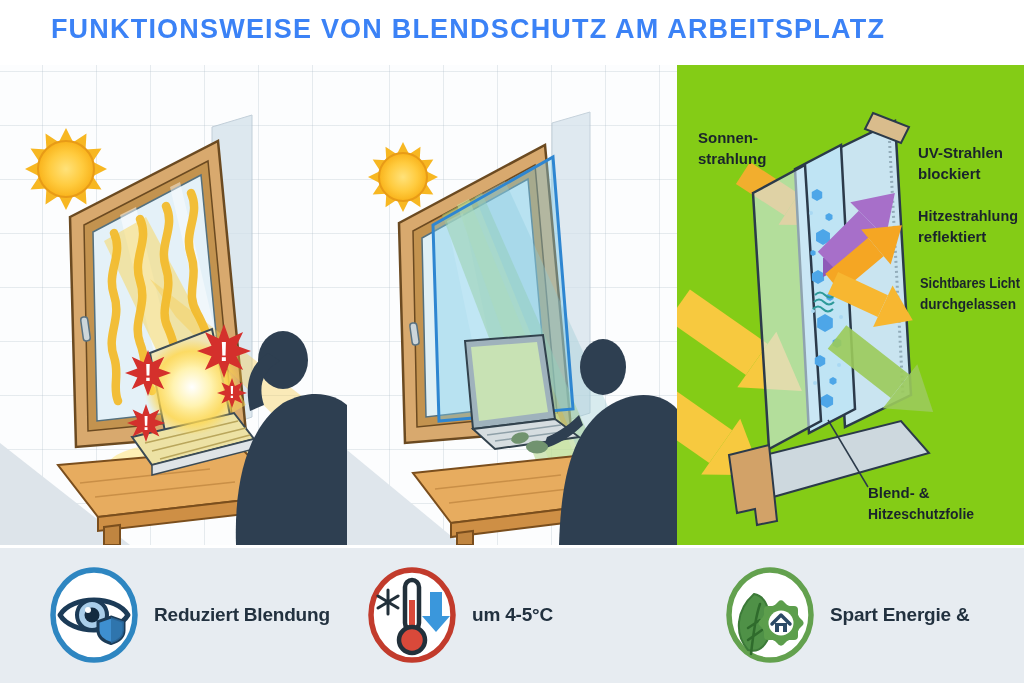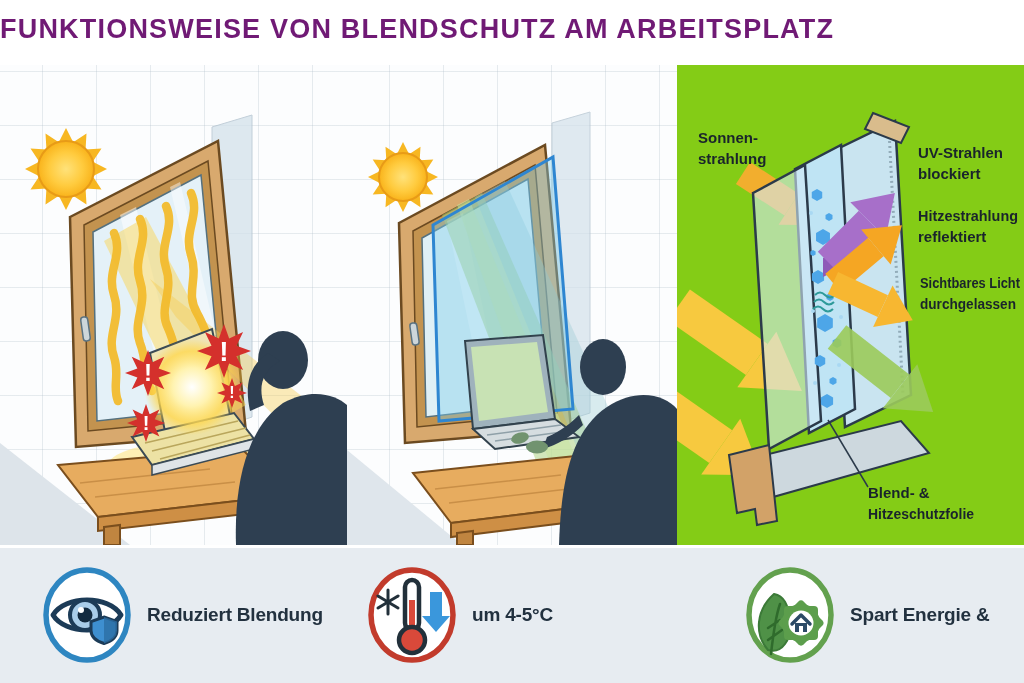--- a/index.html
+++ b/index.html
@@ -1,19 +1,19 @@
 <!DOCTYPE html>
 <html><head>
 <meta charset="utf-8">
 <style>
   html,body{margin:0;padding:0;background:#ffffff;}
   #stage{position:relative;width:1024px;height:683px;overflow:hidden;background:#ffffff;
          font-family:"Liberation Sans","DejaVu Sans",sans-serif;}
-  .title{position:absolute;top:14px;left:0;width:936px;
-         font-size:27px;font-weight:700;letter-spacing:1.2px;color:#701a75;}
+  .title{position:absolute;top:14px;left:0;width:936px;text-align:center;
+         font-size:27px;font-weight:700;letter-spacing:1.2px;color:#3b82f6;}
   .pheader{position:absolute;top:76px;font-size:19px;font-weight:700;letter-spacing:.2px;
          color:#24425C;text-align:center;}
   .ph-left{left:0;width:347px;}
   .ph-mid{left:347px;width:330px;}
   .ph-right{left:677px;width:347px;}
   .divider{position:absolute;top:70px;height:475px;width:2px;background:#D9DFE4;}
   .panel{position:absolute;top:65px;height:480px;}
   .gridbg{background-color:#FCFDFE;
     background-image:linear-gradient(to right, rgba(176,190,202,.30) 1.5px, transparent 1.5px),
                      linear-gradient(to bottom, rgba(176,190,202,.30) 1.5px, transparent 1.5px);
@@ -256,21 +256,21 @@
       <text class="lbl" x="241" y="177">reflektiert</text>
       <text class="lbl" x="243" y="223" textLength="100" lengthAdjust="spacingAndGlyphs">Sichtbares Licht</text>
       <text class="lbl" x="243" y="244" textLength="96" lengthAdjust="spacingAndGlyphs">durchgelassen</text>
       <text class="lbl" x="191" y="433">Blend- &amp;</text>
       <text class="lbl" x="191" y="454" textLength="106" lengthAdjust="spacingAndGlyphs">Hitzeschutzfolie</text>
     </svg>
   </div>
 
   <div class="bottombar"></div>
 
-  <div class="benefit" style="left:41px">
+  <div class="benefit" style="left:48px">
     <svg width="92" height="98" viewBox="0 0 92 98">
       <ellipse cx="46" cy="49" rx="41" ry="45" fill="#ffffff" stroke-width="5.5" stroke="#2E86C1"></ellipse>
       <path d="M12,49 C24,29 68,29 80,49 C68,69 24,69 12,49 Z" fill="#ffffff" stroke="#1C3B57" stroke-width="5" stroke-linejoin="round"></path>
       <circle cx="44" cy="49" r="15" fill="#A9CDE9" stroke="#1C3B57" stroke-width="4"></circle>
       <circle cx="44" cy="49" r="7.5" fill="#132B40"></circle>
       <circle cx="40" cy="44" r="3" fill="#ffffff"></circle>
       <path d="M63,51 l13,4.5 v9 q0,9 -13,13 q-13,-4 -13,-13 v-9 Z" fill="#3E8FD0" stroke="#1C3B57" stroke-width="3"></path>
       <path d="M63,51 l13,4.5 v9 q0,9 -13,13 Z" fill="#2C6EA4" opacity=".8"></path>
     </svg>
     <div class="txt">
@@ -289,21 +289,21 @@
       <polygon points="64,26 76,26 76,50 84,50 70,66 56,50 64,50" fill="#3A97DC"></polygon>
       <rect x="39" y="14" width="14" height="50" rx="7" fill="#ffffff" stroke="#22303A" stroke-width="4.5"></rect>
       <rect x="43" y="34" width="6" height="32" fill="#D9493A"></rect>
       <circle cx="46" cy="74" r="13" fill="#D9493A" stroke="#22303A" stroke-width="4.5"></circle>
     </svg>
     <div class="txt">
       <div>um 4-5°C</div>
     </div>
   </div>
 
-  <div class="benefit" style="left:744px">
+  <div class="benefit" style="left:724px">
     <svg width="92" height="98" viewBox="0 0 92 98">
       <ellipse cx="46" cy="49" rx="41" ry="45" fill="#ffffff" stroke-width="5.5" stroke="#63A14E"></ellipse>
       <path d="M30,28 C12,44 10,68 24,84 C38,88 48,74 46,54 C44,38 40,30 30,28 Z" fill="#4F9147" stroke="#3C7A38" stroke-width="2"></path>
       <path d="M27,88 C29,70 31,52 36,38 M24,62 L36,54 M24,74 L38,64" stroke="#2F6B2C" stroke-width="2.5" fill="none" stroke-linecap="round"></path>
       <g>
         <rect x="40" y="40" width="34" height="34" rx="4" fill="#5C9E4C"></rect>
         <rect x="40" y="40" width="34" height="34" rx="4" fill="#5C9E4C" transform="rotate(45 57 57)"></rect>
         <circle cx="57" cy="57" r="19" fill="#5C9E4C"></circle>
         <circle cx="57" cy="57" r="12.5" fill="#ffffff"></circle>
         <path d="M48,58 L57,49 L66,58" stroke="#2C4A66" stroke-width="3.5" fill="none" stroke-linecap="round" stroke-linejoin="round"></path>

